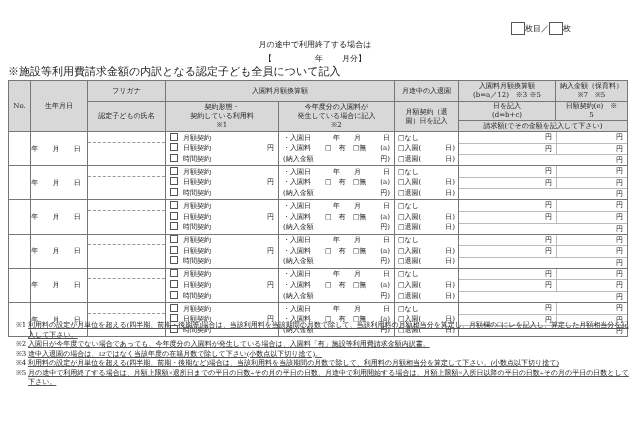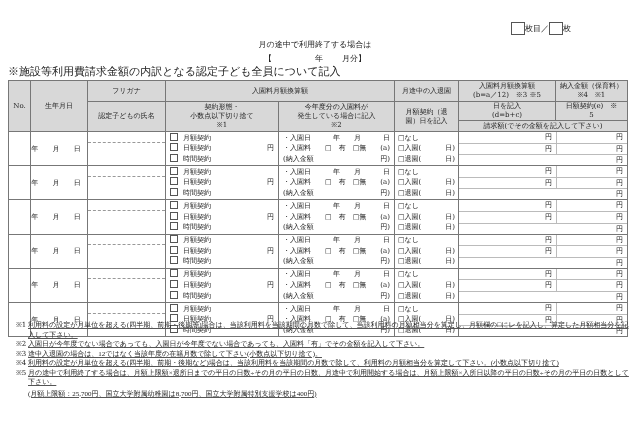--- a/index.html
+++ b/index.html
@@ -65,28 +65,28 @@
       <th rowspan="3">生年月日</th>
       <th class="dashed-b">フリガナ</th>
       <th colspan="2">入園料月額換算額</th>
       <th rowspan="1">月途中の入退園</th>
       <th>
           <div>入園料月額換算額</div>
           <div>(b=a／12)　※3 ※5</div>
         </th>
       <th>
           <div>納入金額（保育料）</div>
-          <div>※4　※1</div>
+          <div>※7　※5</div>
         </th>
     </tr>
     <tr style="height:14px">
       <th rowspan="2">認定子どもの氏名</th>
       <th rowspan="2">
           <div>契約形態・</div>
-          <div>小数点以下切り捨て</div>
+          <div>契約している利用料</div>
           <div>※1</div>
         </th>
       <th rowspan="2">
           <div>今年度分の入園料が</div>
           <div>発生している場合に記入</div>
           <div>※2</div>
         </th>
       <th rowspan="2">
           <div>月額契約（退</div>
           <div>園）日を記入</div>
@@ -528,31 +528,27 @@
     </tbody>
 </table>
 
 <div id="footnotes" class="abs" style="top:321px;left:8px;width:614px;">
     <div class="fn" style="position: relative;">
       <span class="mk">※1</span>
       <div class="tx">利用料の設定が月単位を超える(四半期、前期・後期等)場合は、当該利用料を当該期間の月数で除して、当該利用料の月額相当分を算定し、月額欄の□にレを記入し、算定した月額相当分を記入して下さい。</div>
     </div>
     <div class="fn" style="position: relative;">
       <span class="mk">※2</span>
-      <div class="tx">入園日が今年度でない場合であっても、入園日が今年度でない場合であっても、入園料「有」でその金額を記入して下さい。</div>
+      <div class="tx">入園日が今年度でない場合であっても、今年度分の入園料が発生している場合は、入園料「有」施設等利用費請求金額内訳書。</div>
     </div>
     <div class="fn" style="position: relative;">
       <span class="mk">※3</span>
       <div class="tx">途中入退園の場合は、12ではなく当該年度の在籍月数で除して下さい(小数点以下切り捨て)。</div>
     </div>
     <div class="fn" style="position: relative;">
       <span class="mk">※4</span>
       <div class="tx">利用料の設定が月単位を超える(四半期、前期・後期など)場合は、当該利用料を当該期間の月数で除して、利用料の月額相当分を算定して下さい。(小数点以下切り捨て)</div>
     </div>
     <div class="fn" style="position: relative;">
       <span class="mk">※5</span>
       <div class="tx">月の途中で利用終了する場合は、月額上限額×退所日までの平日の日数÷その月の平日の日数、月途中で利用開始する場合は、月額上限額×入所日以降の平日の日数÷その月の平日の日数として下さい。</div>
     </div>
-    <div class="fn" style="position: relative; margin-top: 2px;">
-      <span class="mk"></span>
-      <div class="tx">(月額上限額：25,700円、国立大学附属幼稚園は8,700円、国立大学附属特別支援学校は400円)</div>
-    </div>
   </div>
 
 </body></html>

